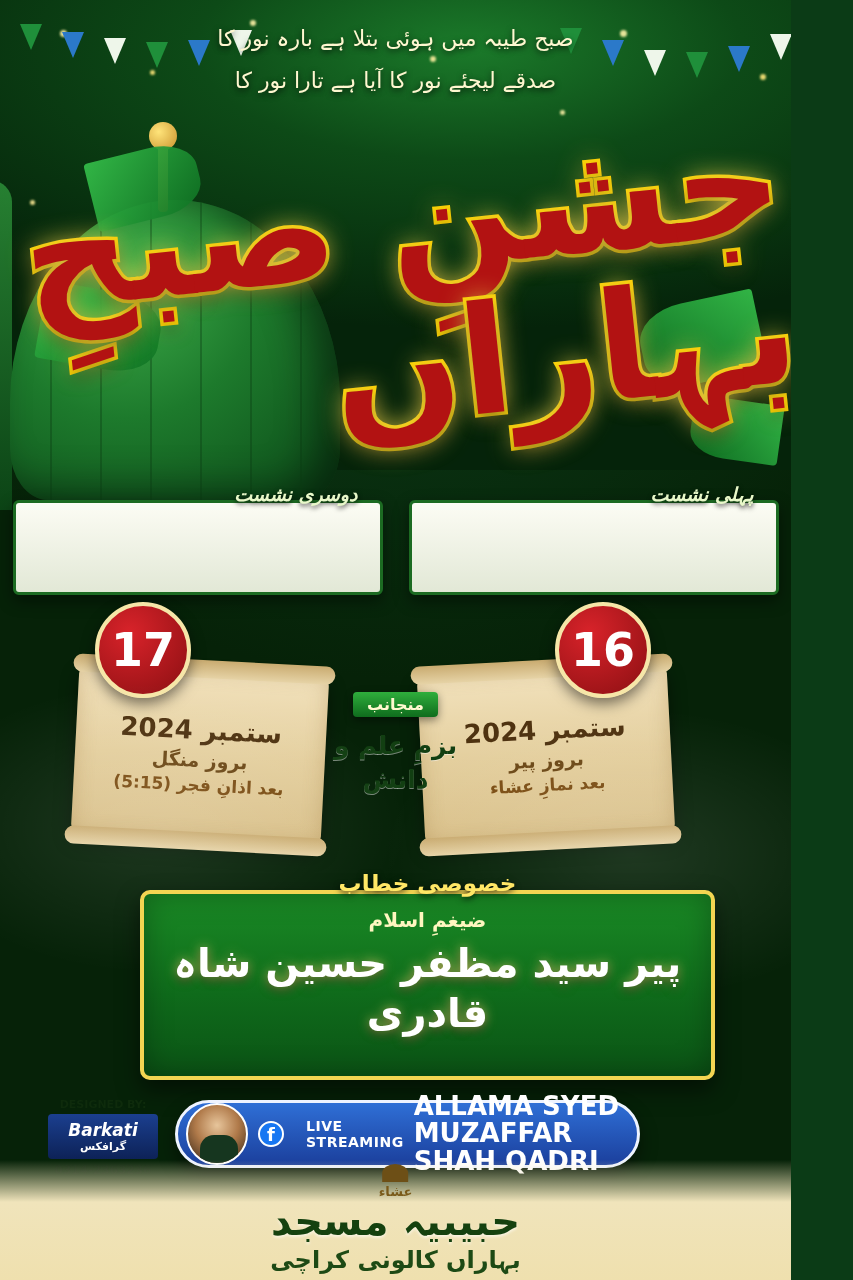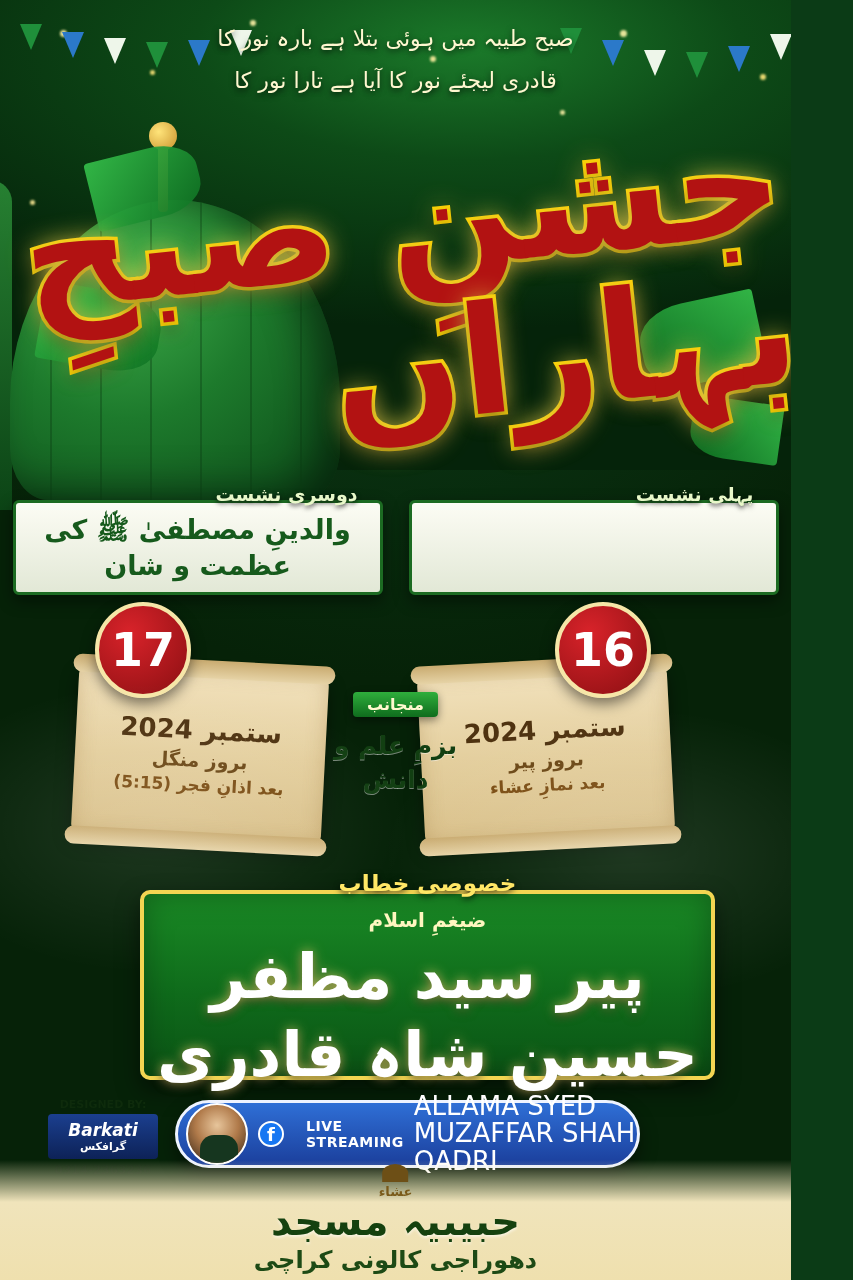--- a/index.html
+++ b/index.html
@@ -103,20 +103,21 @@
     display:flex; flex-direction:row-reverse; justify-content:center; gap:26px;
   }
   .session {
     position:relative; width:370px; height:95px;
     background: linear-gradient(180deg,#fcfcf4,#e2e8d6);
     border: 3px solid #1c6b22;
     border-radius: 6px;
     box-shadow: 0 6px 16px rgba(0,0,0,.45);
     display:flex; align-items:center; justify-content:center;
     direction:rtl;
+    font-style:italic;
   }
   .session .s-label {
     position:absolute; top:-20px; right:22px;
     color:#e8f8c9; font-size:19px; font-weight:bold; direction:rtl;
     text-shadow:0 2px 5px rgba(0,0,0,.8);
   }
   .session .s-text {
     color:#165a1c; font-size:27px; font-weight:bold; text-align:center;
     line-height:1.3; padding:0 10px;
   }
@@ -180,21 +181,21 @@
     box-shadow: 0 10px 22px rgba(0,0,0,.5), inset 0 0 30px rgba(0,0,0,.3);
     direction:rtl; text-align:center; padding-top:8px;
   }
   .khitab {
     position:absolute; top:-24px; left:0; right:0; text-align:center;
     color:#ffe766; font-size:23px; font-weight:bold;
     text-shadow:0 2px 6px rgba(0,0,0,.8);
   }
   .speaker-sub { color:#fff6c0; font-size:20px; font-weight:bold; margin-top:6px; }
   .speaker-name {
-    color:#fff; font-size:62px; font-weight:bold; line-height:1.25; margin-top:6px;
+    color:#fff; font-size:40px; font-weight:bold; line-height:1.25; margin-top:6px;
     text-shadow: 0 0 12px rgba(255,230,120,.7), 0 4px 8px rgba(0,0,0,.6);
   }
 
   
   .designer {
     position:absolute; left:48px; top:1098px; width:110px; text-align:center;
     color:#0e2b0c; font-size:11px; font-weight:bold;
   }
   .designer .d-card {
     background: linear-gradient(180deg,#1b3f8f,#0d2257);
@@ -220,21 +221,21 @@
     content:""; position:absolute; left:12px; top:30px; width:38px; height:34px;
     background:#16361f; border-radius:14px 14px 4px 4px;
   }
   .fb {
     width:26px; height:26px; border-radius:50%; background:#1877f2;
     color:#fff; font-weight:bold; font-size:18px; flex:none;
     display:flex; align-items:center; justify-content:center;
     border:2px solid #fff;
   }
   .live-word { color:#fff; font-size:14px; font-weight:bold; letter-spacing:.5px;margin-left:12px; }
-  .live-name { color:#fff; font-size:26px; font-weight:normal; line-height:1.05; text-align:left; }
+  .live-name { color:#fff; font-size:26px; font-weight:bold; line-height:1.05; text-align:left; }
 
   
   .footer {
     position:absolute; left:0; right:0; bottom:0; height:120px;
     background: linear-gradient(180deg, rgba(243,233,198,0) 0%, #f0e4bb 35%, #efe0ae 100%);
     direction:rtl; text-align:center;
   }
   .mosque-mark {
     position:absolute; left:50%; transform:translateX(-50%); top:4px;
     color:#7a5a1a; font-size:13px; font-weight:bold;
@@ -310,34 +311,33 @@
     <div class="spire"></div>
   </div>
 
   <div class="side-flag" style="left:90px;  top:150px; width:110px; height:70px; transform:rotate(-14deg);"></div>
   <div class="side-flag" style="left:40px;  top:290px; width:120px; height:78px; transform:rotate(10deg);"></div>
   <div class="side-flag" style="right:30px; top:300px; width:120px; height:82px; transform:rotate(-12deg) scaleX(-1);"></div>
   <div class="side-flag" style="right:10px; top:400px; width:90px;  height:60px; transform:rotate(8deg) scaleX(-1);"></div>
 
   <div class="couplet">
     <div>صبح طیبہ میں ہوئی بتلا ہے بارہ نور کا</div>
-    <div>قادری لیجئے نور کا آیا ہے تارا نور کا</div>
+    <div>صدقے لیجئے نور کا آیا ہے تارا نور کا</div>
   </div>
 
   <div class="title-art">
     <div class="big">جشنِ صبحِ بہاراں</div>
   </div>
 
   <div class="sessions">
     <div class="session">
       <div class="s-label">پہلی نشست</div>
     </div>
     <div class="session">
       <div class="s-label">دوسری نشست</div>
-      <div class="s-text">والدینِ مصطفیٰ ﷺ کی عظمت و شان</div>
     </div>
   </div>
 
   <div class="dates">
 
     <div class="scroll right">
       <div class="scroll-body">
         <div class="scroll-main">ستمبر 2024</div>
         <div class="scroll-day">بروز پیر</div>
         <div class="scroll-time">بعد نمازِ عشاء</div>
@@ -389,16 +389,16 @@
       <div>MUZAFFAR SHAH QADRI</div>
     </div>
   </div>
 
   <div class="footer">
     <div class="mosque-mark">
       <div class="dome-ico"></div>
       <span>عشاء</span>
     </div>
     <div class="footer-name">حبیبیہ مسجد</div>
-    <div class="footer-addr">دھوراجی کالونی کراچی</div>
+    <div class="footer-addr">بہاراں کالونی کراچی</div>
   </div>
 
 </div>
 
 </body></html>

